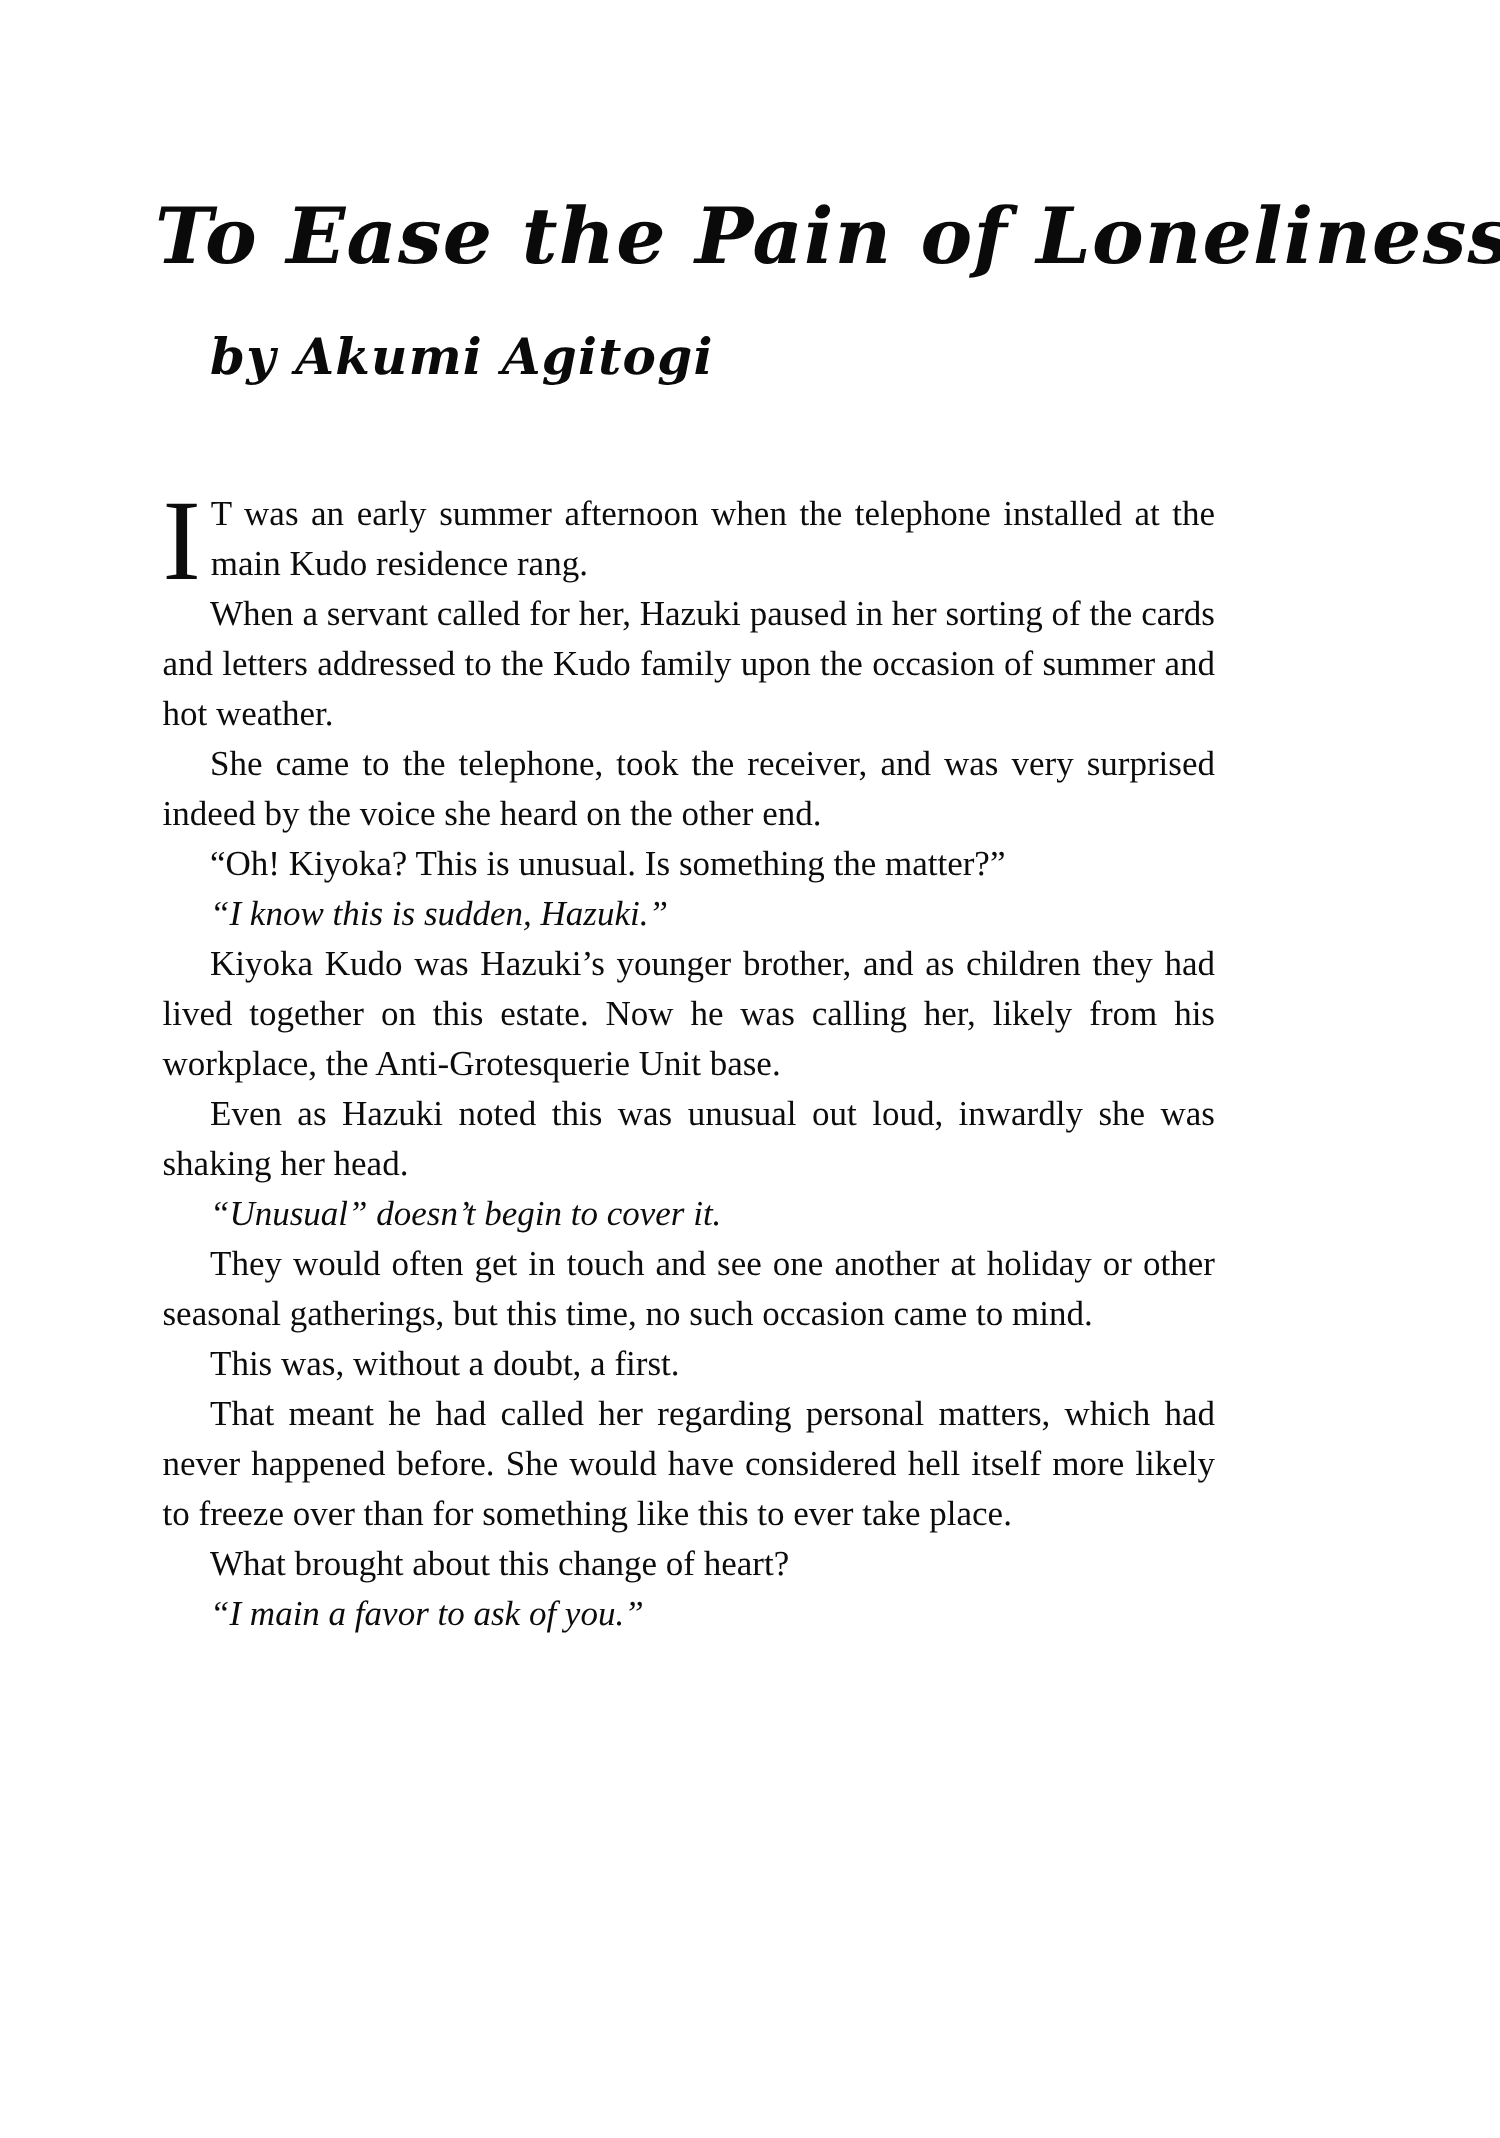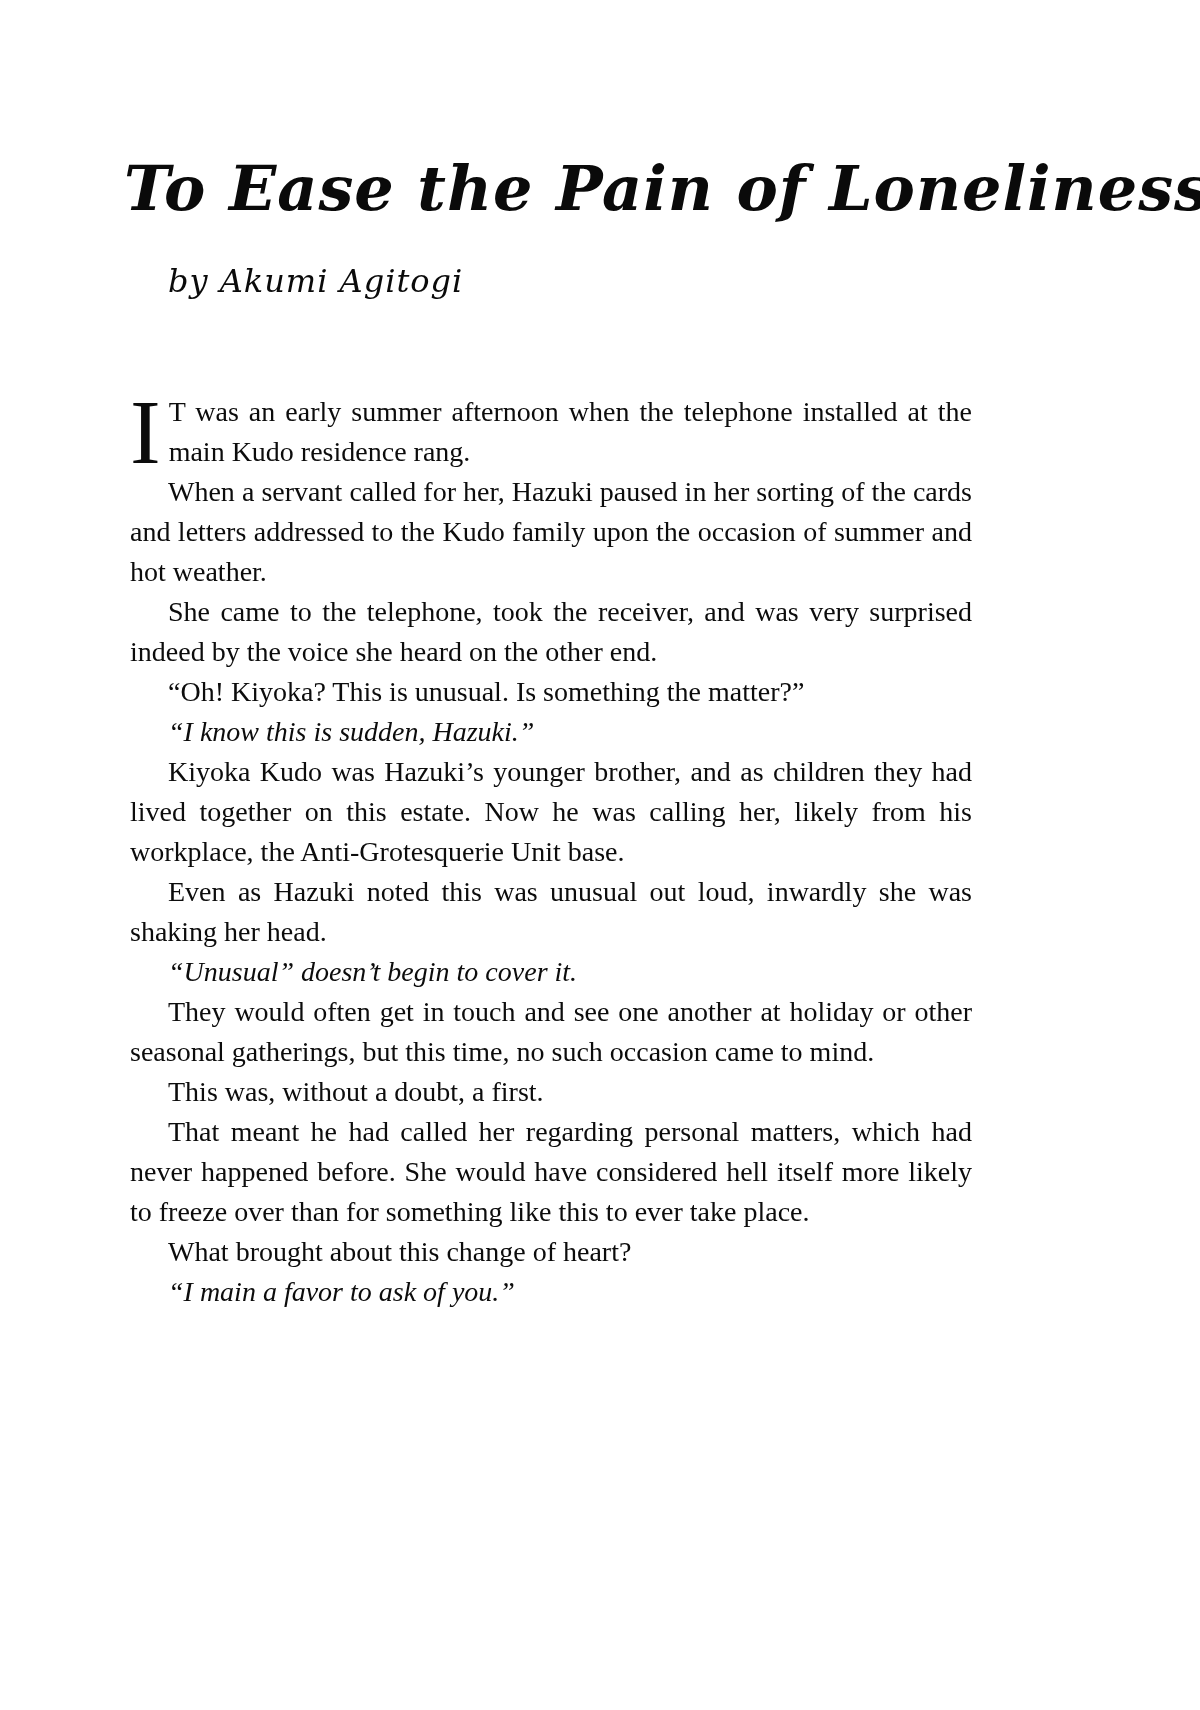--- a/index.html
+++ b/index.html
@@ -24,22 +24,22 @@
     letter-spacing: 1px;
     color: #0a0a0a;
     white-space: nowrap;
   }
   .chapter-byline {
     position: absolute;
     left: 168px;
     top: 262px;
     font-family: "DejaVu Serif", serif;
     font-style: italic;
-    font-weight: normal;
-    font-size: 32px;
+    font-weight: bold;
+    font-size: 40px;
     letter-spacing: 1px;
     color: #0a0a0a;
     white-space: nowrap;
   }
   .body-text {
     position: absolute;
     left: 130px;
     top: 392px;
     width: 842px;
     font-family: "Liberation Serif", serif;

